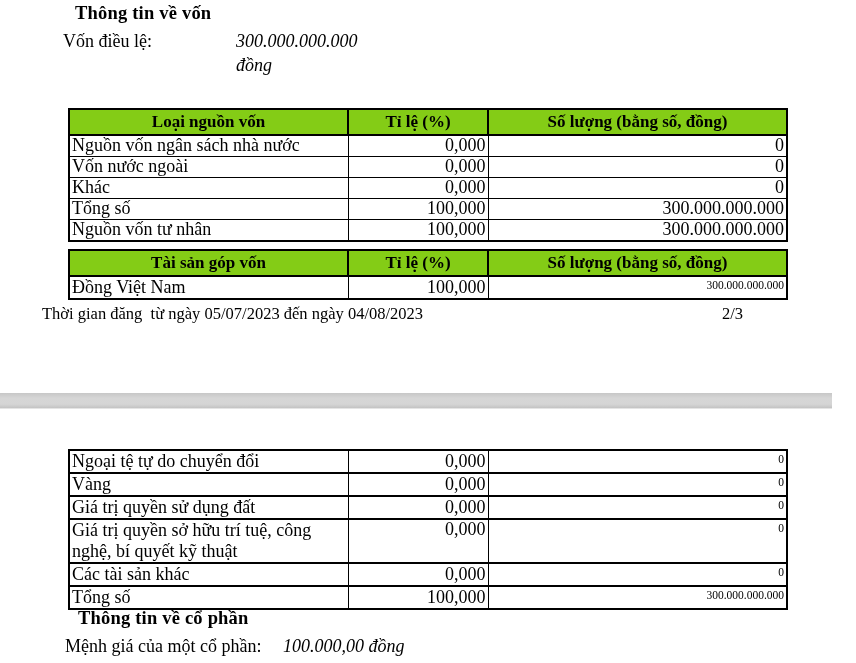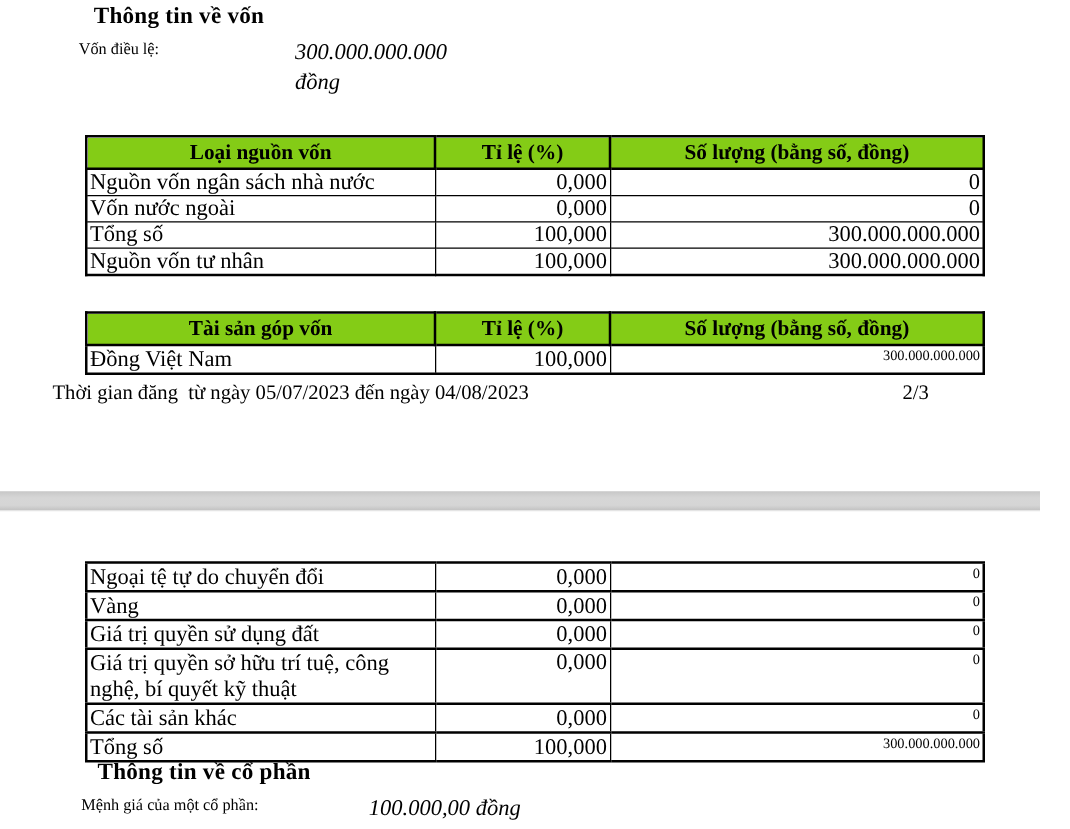--- a/index.html
+++ b/index.html
@@ -12,21 +12,21 @@
     color: #000000;
     overflow: hidden;
   }
   .abs { position: absolute; }
 
   .section-heading {
     font-weight: bold;
     font-size: 18.5px;
     letter-spacing: 0.2px;
   }
-  .body-text { font-size: 13px; }
+  .body-text { font-size: 18px; }
   .italic-val { font-style: italic; font-size: 18px; }
 
   table.doc-table {
     border-collapse: collapse;
     table-layout: fixed;
     width: 718px;
     border: 2px solid #000;
   }
   .doc-table col.c1 { width: 279px; }
   .doc-table col.c2 { width: 140px; }
@@ -102,20 +102,25 @@
       <td class="lbl">Nguồn vốn ngân sách nhà nước</td>
       <td class="num">0,000</td>
       <td class="num">0</td>
     </tr>
     <tr>
       <td class="lbl">Vốn nước ngoài</td>
       <td class="num">0,000</td>
       <td class="num">0</td>
     </tr>
     <tr>
+      <td class="lbl">Khác</td>
+      <td class="num">0,000</td>
+      <td class="num">0</td>
+    </tr>
+    <tr>
       <td class="lbl">Tổng số</td>
       <td class="num">100,000</td>
       <td class="num">300.000.000.000</td>
     </tr>
     <tr>
       <td class="lbl">Nguồn vốn tư nhân</td>
       <td class="num">100,000</td>
       <td class="num">300.000.000.000</td>
     </tr>
   </tbody>
@@ -181,15 +186,15 @@
     <tr>
       <td class="lbl">Tổng số</td>
       <td class="num">100,000</td>
       <td class="amt-sup">300.000.000.000</td>
     </tr>
   </tbody>
     </table>
 
   <div class="abs section-heading" style="left:78px; top:608px;text-align:right;">Thông tin về cổ phần</div>
   <div class="abs body-text" style="left:65px; top:636px;">Mệnh giá của một cổ phần:</div>
-  <div class="abs italic-val" style="left:283px; top:636px;margin-left:12px;">100.000,00 đồng</div>
+  <div class="abs italic-val" style="left:283px; top:636px;">100.000,00 đồng</div>
 
 </div>
 
 </body></html>

